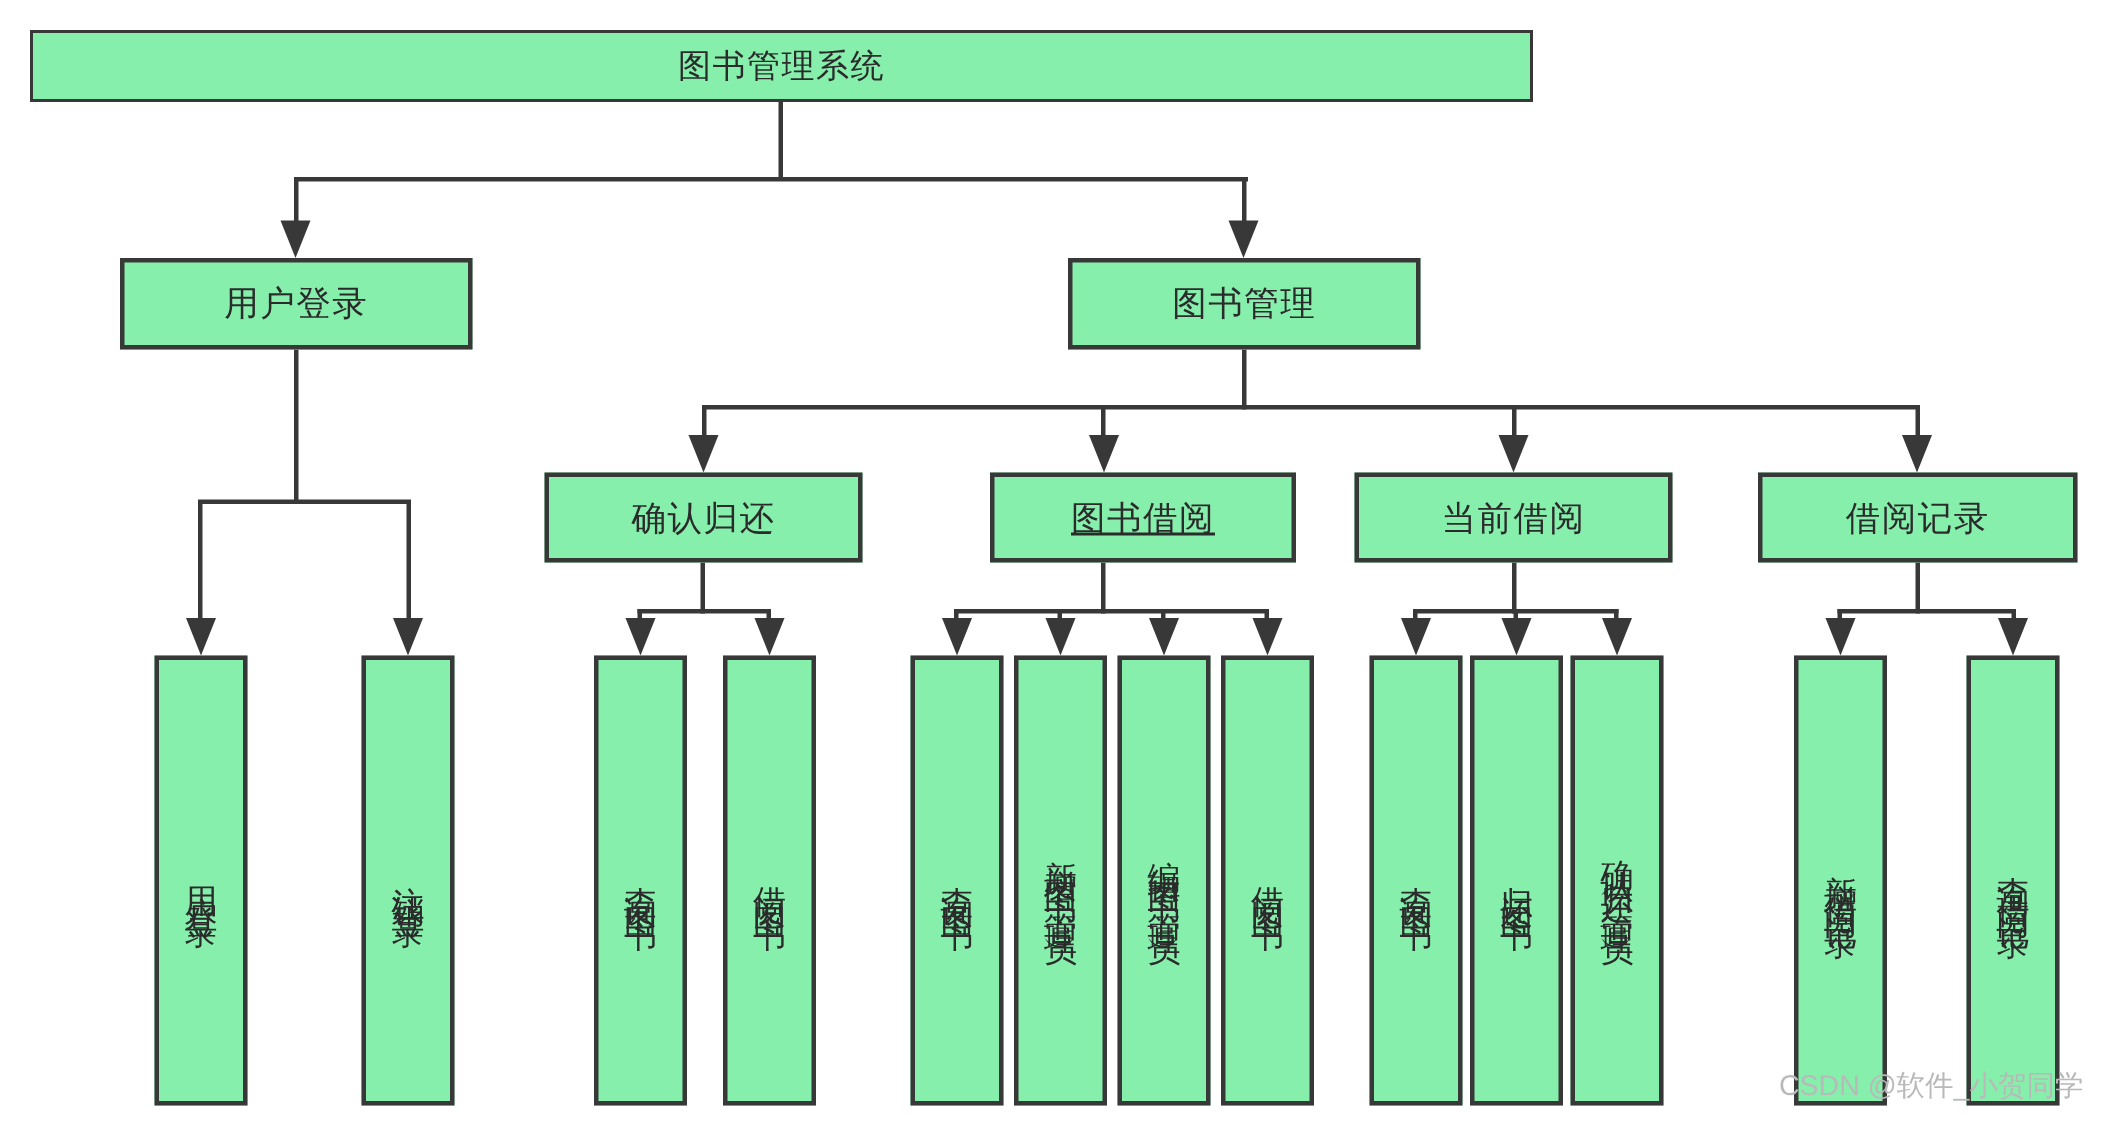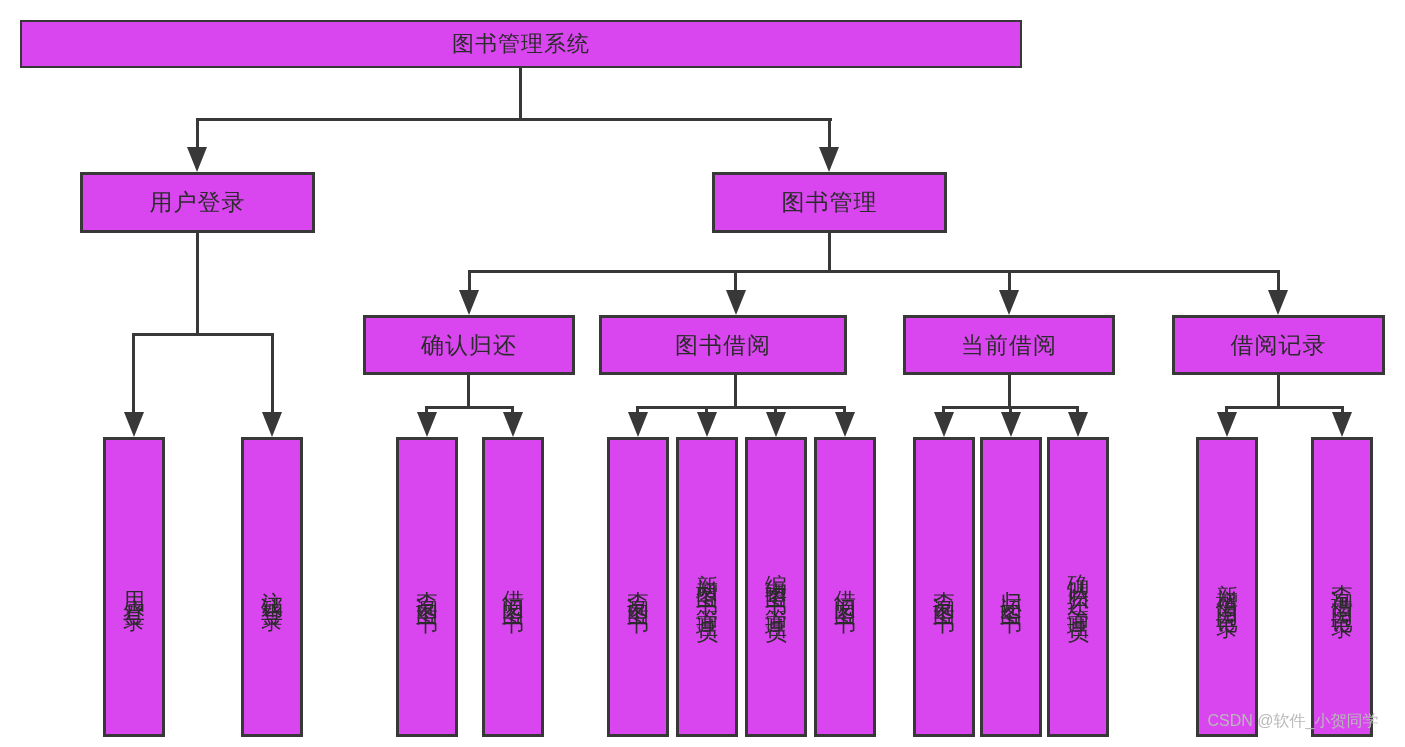--- a/index.html
+++ b/index.html
@@ -11,21 +11,21 @@
     position: relative;
     width: 1405px;
     height: 747px;
     background: #ffffff;
     font-family: "Liberation Sans", "DejaVu Sans", sans-serif;
     overflow: hidden;
   }
   .node {
     position: absolute;
     box-sizing: border-box;
-    background: #d946ef;
+    background: #86efac;
     border: 3px solid #383838;
     display: flex;
     align-items: center;
     justify-content: center;
     color: #2b2b2b;
     font-size: 23px;
     letter-spacing: 1px;
     z-index: 2;
   }
   .node.root {
@@ -59,23 +59,23 @@
     border-left: 10px solid transparent;
     border-right: 10px solid transparent;
     border-top: 25px solid #383838;
     z-index: 1;
   }
   .watermark {
     position: absolute;
     left: 1186px;
     top: 711px;
     width: 214px;
-    text-align: center;
+    text-align: left;
     color: #b9b9b9;
-    font-size: 16px;
+    font-size: 19px;
     white-space: nowrap;
     z-index: 3;
   }
 </style>
 </head>
 <body>
 
 <div id="canvas">
 
   <div class="node root" style="left:20px; top:20px; width:1002px; height:48px;">
@@ -110,21 +110,21 @@
   <div class="line vline" style="left:734px; top:272px; height:20px;"></div>
   <div class="arrow" style="left:726px; top:290px;"></div>
   <div class="line vline" style="left:1008px; top:272px; height:20px;"></div>
   <div class="arrow" style="left:999px; top:290px;"></div>
   <div class="line vline" style="left:1277px; top:272px; height:20px;"></div>
   <div class="arrow" style="left:1268px; top:290px;"></div>
 
   <div class="node" style="left:363px; top:315px; width:212px; height:60px;">
     <span>确认归还</span>
   </div>
-  <div class="node" style="left:599px; top:315px; width:248px; height:60px;">
+  <div class="node" style="left:660px; top:315px; width:204px; height:60px;text-decoration:underline;">
     <span>图书借阅</span>
   </div>
   <div class="node" style="left:1172px; top:315px; width:213px; height:60px;">
     <span>借阅记录</span>
   </div>
   <div class="node" style="left:903px; top:315px; width:212px; height:60px;">
     <span>当前借阅</span>
   </div>
 
   <div class="line vline" style="left:467px; top:375px; height:34px;"></div>

